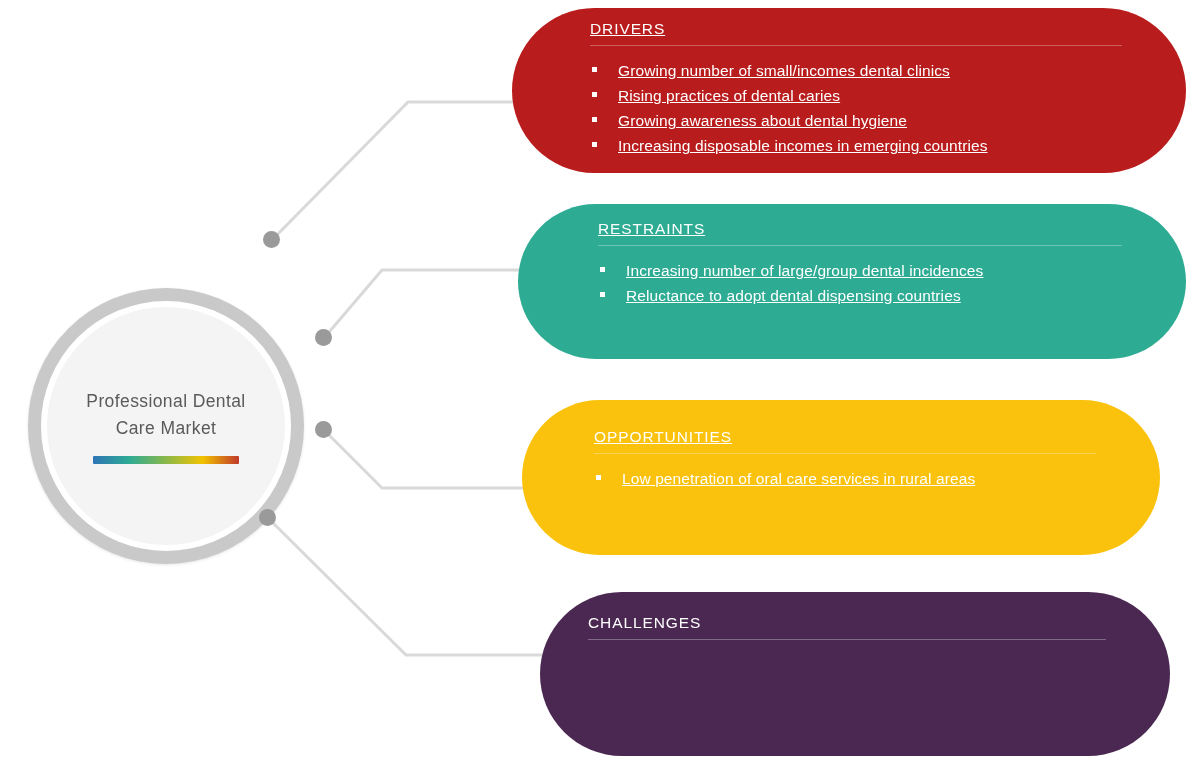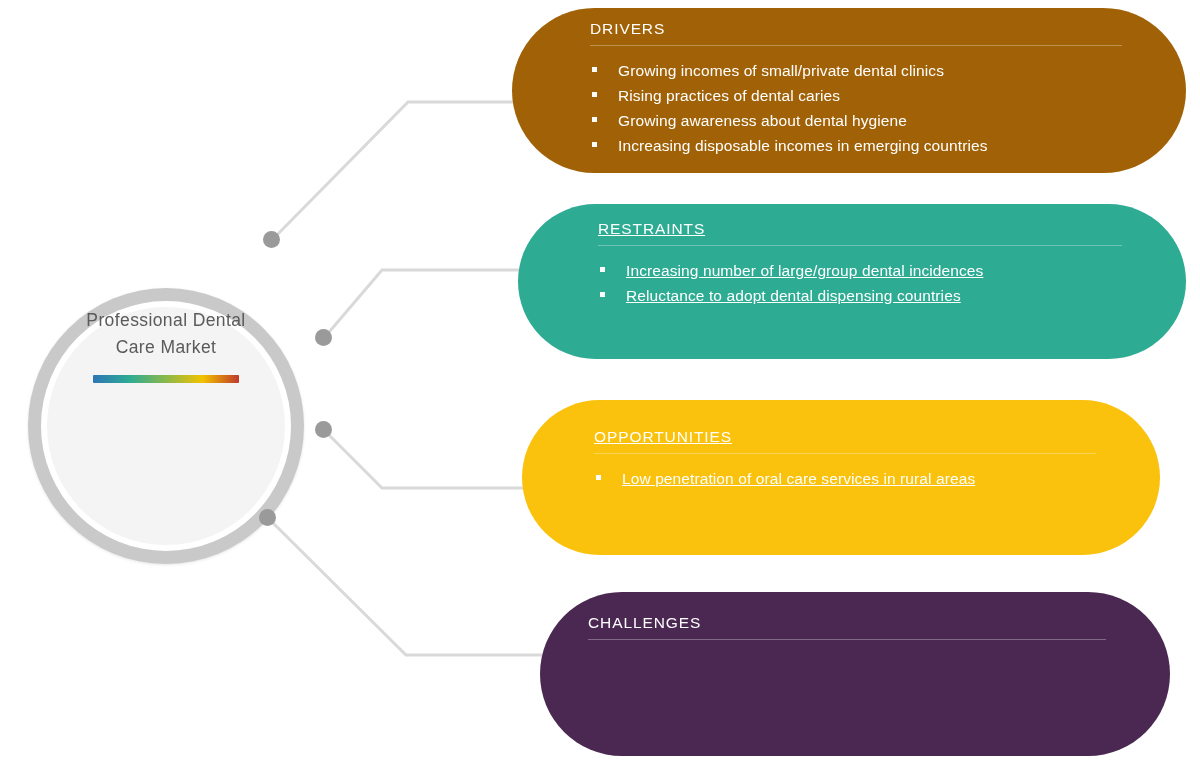--- a/index.html
+++ b/index.html
@@ -54,21 +54,21 @@
     position: absolute;
     left: 6px;
     top: 6px;
     width: 238px;
     height: 238px;
     border-radius: 50%;
     background: #f4f4f4;
     display: flex;
     flex-direction: column;
     align-items: center;
-    justify-content: flex-start;
+    justify-content: center;
   }
   .hub-title {
     color: #5a5a5a;
     font-size: 17.5px;
     line-height: 1.55;
     text-align: center;
     letter-spacing: 0.4px;
     width: 200px;
     font-weight: 400;
   }
@@ -193,25 +193,25 @@
         <div class="hub-bar" id="hub-bar" style="background: linear-gradient(to right, rgb(46, 117, 182) 0%, rgb(46, 171, 147) 25%, rgb(138, 184, 74) 50%, rgb(242, 194, 0) 75%, rgb(192, 57, 43) 100%);"></div>
       </div>
     </div>
   </div>
 
   <div class="node-dot" style="left:263px; top:231px;"></div>
   <div class="node-dot" style="left:315px; top:329px;"></div>
   <div class="node-dot" style="left:315px; top:421px;"></div>
   <div class="node-dot" style="left:259px; top:509px;"></div>
 
-  <div class="card" id="card-drivers" style="background: #a16207;">
+  <div class="card" id="card-drivers" style="background: #b91c1c; text-decoration: underline;">
     <div class="card-title">DRIVERS</div>
     <div class="card-rule"></div>
     <ul>
-      <li><span class="bullet"></span><span>Growing incomes of small/private dental clinics</span></li>
+      <li><span class="bullet"></span><span>Growing number of small/incomes dental clinics</span></li>
       <li><span class="bullet"></span><span>Rising practices of dental caries</span></li>
       <li><span class="bullet"></span><span>Growing awareness about dental hygiene</span></li>
       <li><span class="bullet"></span><span>Increasing disposable incomes in emerging countries</span></li>
     </ul>
   </div>
 
   <div class="card" id="card-restraints" style="background: rgb(46, 171, 147);">
     <div class="card-title">RESTRAINTS</div>
     <div class="card-rule"></div>
     <ul>

